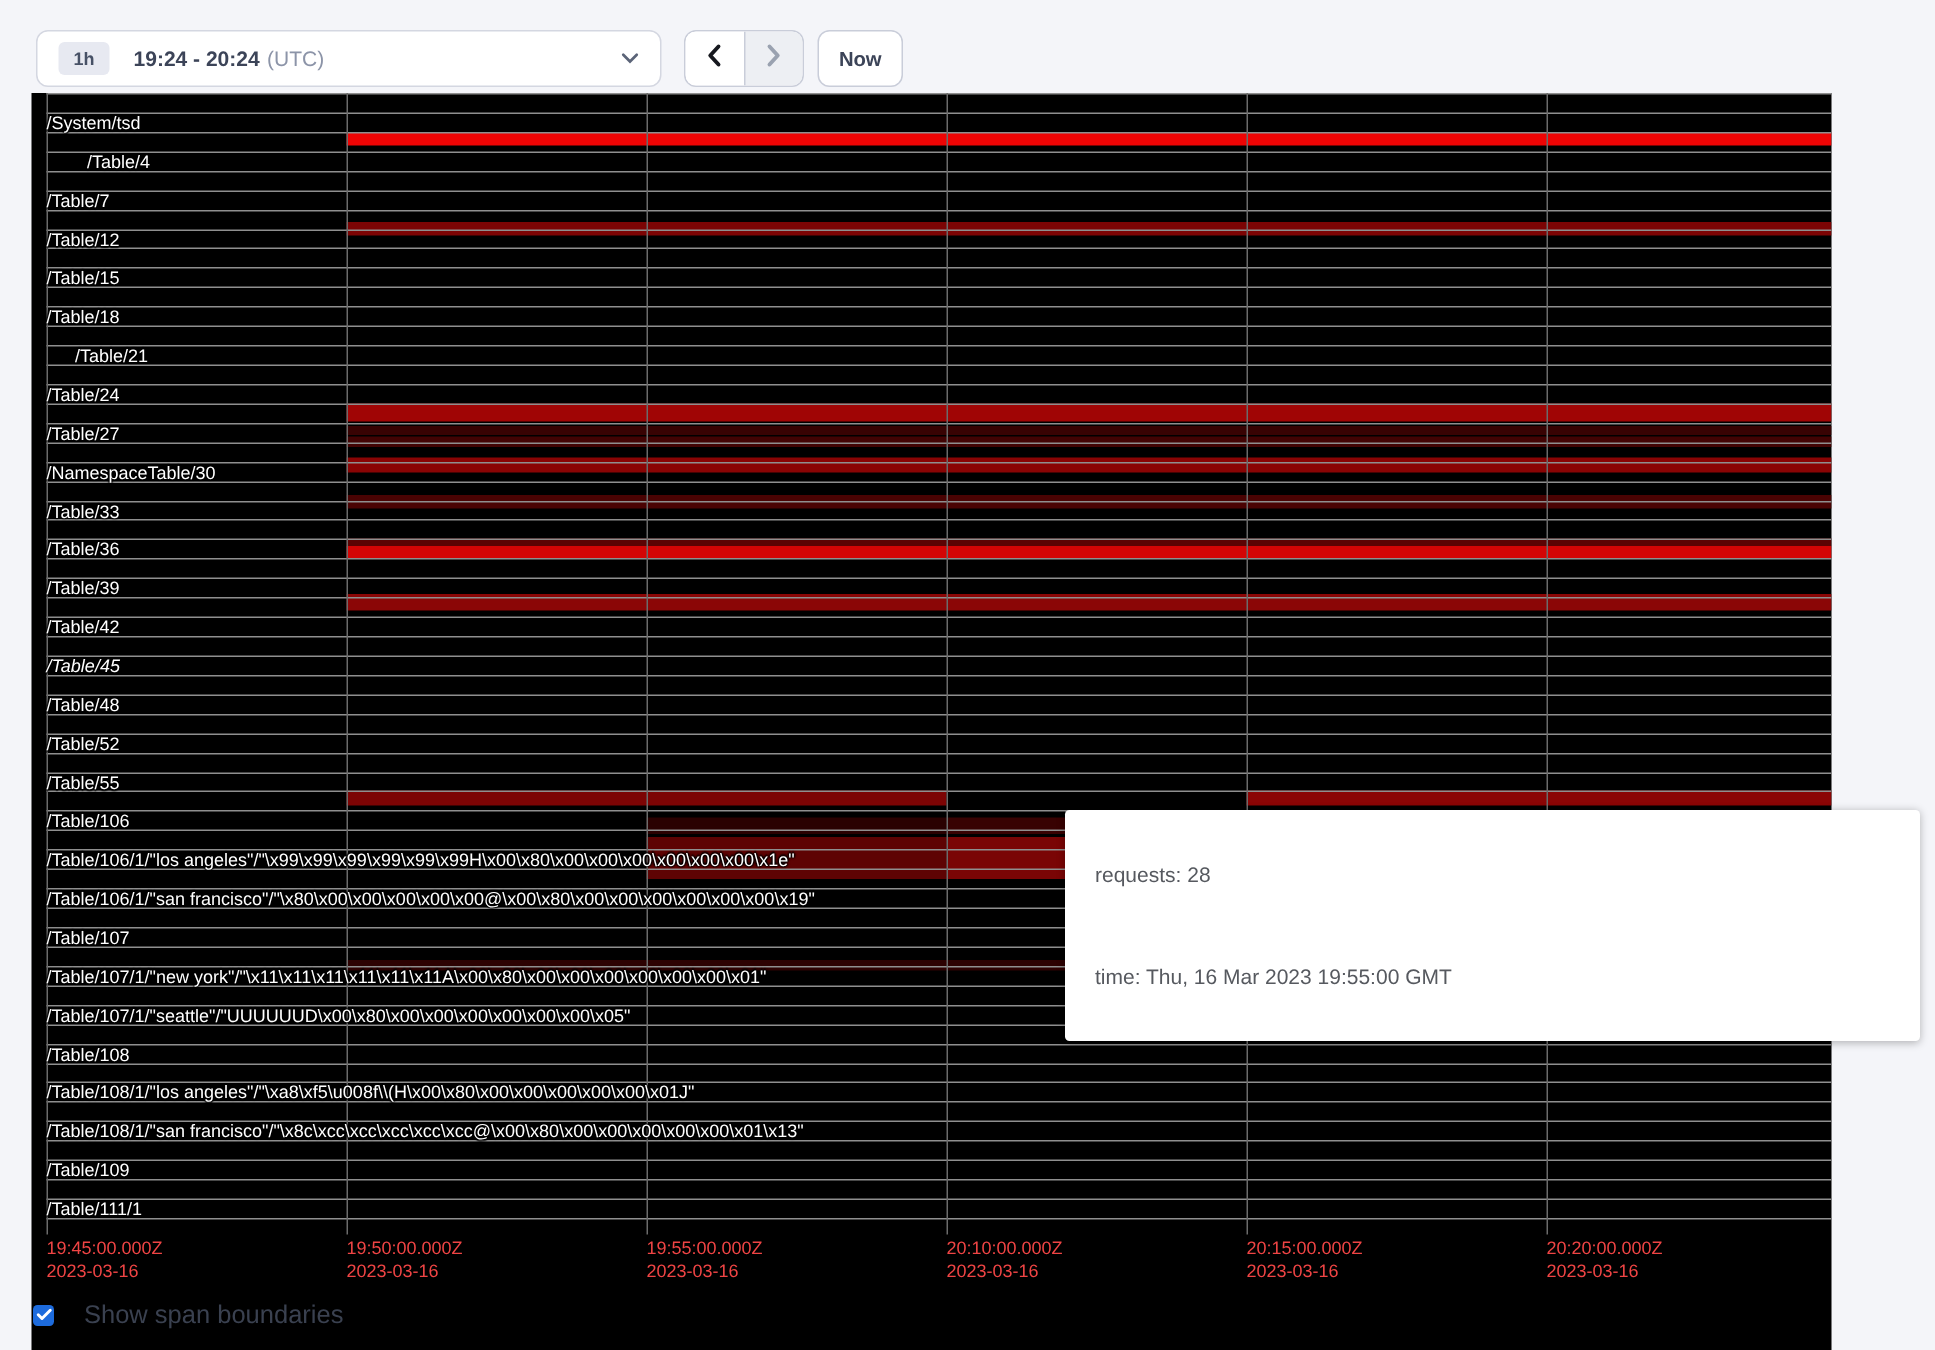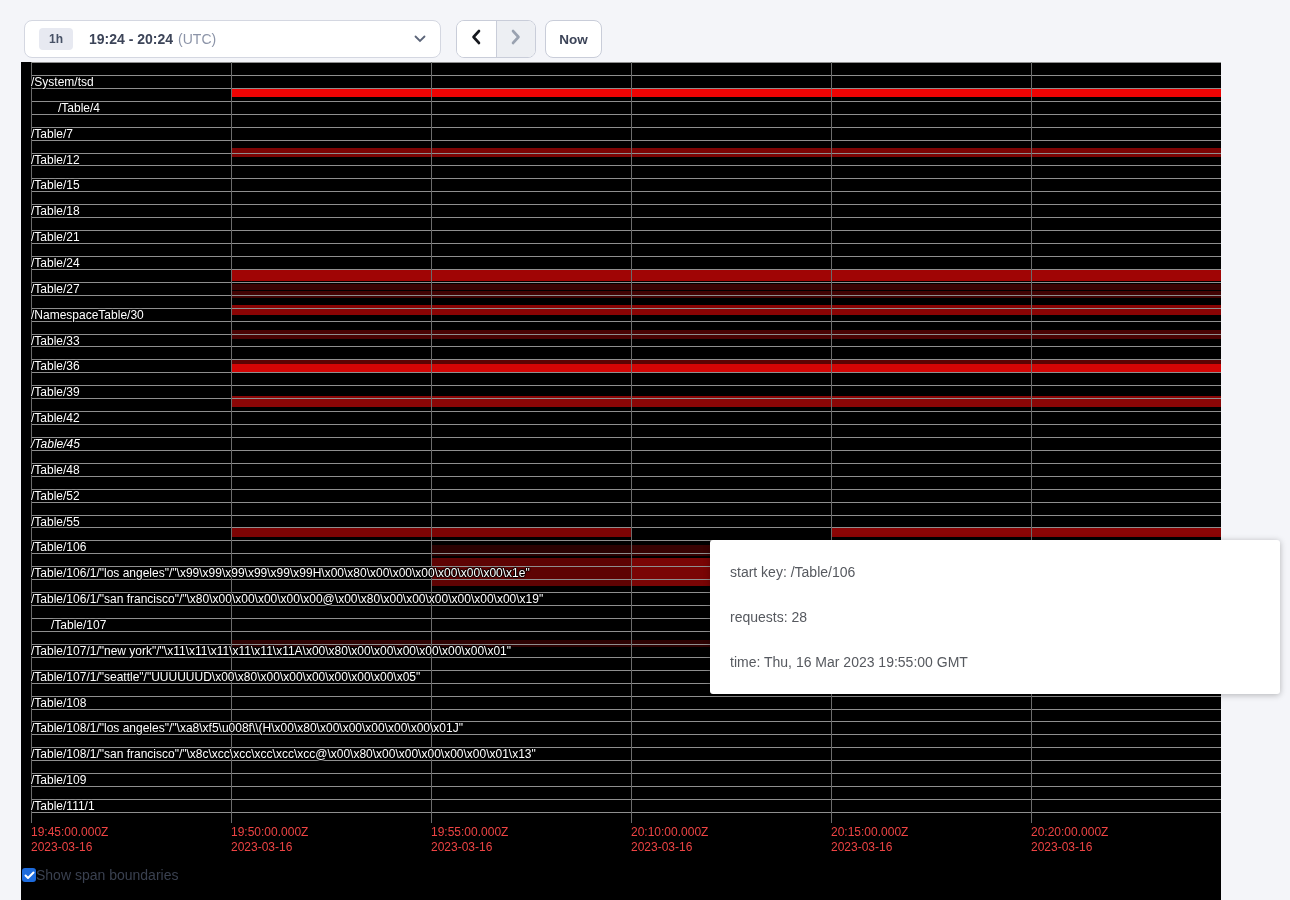--- a/index.html
+++ b/index.html
@@ -58,21 +58,21 @@
     box-sizing:border-box;padding:9px 20px;z-index:10;
     display:flex;flex-direction:column;justify-content:space-around;
   }
   .tooltip-line{font-size:14px;color:#56595f;white-space:nowrap;}
   
   .footer-check{position:absolute;left:22px;top:867px;display:flex;align-items:center;}
   .checkbox{
     width:14px;height:14px;background:#1d6bdd;border-radius:3px;
     display:flex;align-items:center;justify-content:center;cursor:pointer;flex:none;
   }
-  .check-label{font-size:14px;color:#3a4150;margin-left:0;cursor:default;}
+  .check-label{font-size:17px;color:#3a4150;margin-left:20px;cursor:default;}
 </style>
 </head>
 <body>
 
 <div class="time-select">
   <span class="range-badge">1h</span>
   <span class="range-text">19:24 - 20:24</span>
   <span class="range-zone">(UTC)</span>
   <span class="select-caret">
     <svg width="12" height="8" viewBox="0 0 12 8">
@@ -184,36 +184,36 @@
     <div class="vline" style="left: 410px; height: 761px; background: rgb(107, 107, 107);"></div>
     <div class="vline" style="left: 610px; height: 761px; background: rgb(107, 107, 107);"></div>
     <div class="vline" style="left: 810px; height: 761px; background: rgb(107, 107, 107);"></div>
     <div class="vline" style="left: 1010px; height: 761px; background: rgb(107, 107, 107);"></div>
     <div class="rowlabel" style="left: 10px; top: 14px;">/System/tsd</div>
     <div class="rowlabel" style="left: 10px; top: 40px; margin-left: 27px;">/Table/4</div>
     <div class="rowlabel" style="left: 10px; top: 66px;">/Table/7</div>
     <div class="rowlabel" style="left: 10px; top: 92px;">/Table/12</div>
     <div class="rowlabel" style="left: 10px; top: 117px;">/Table/15</div>
     <div class="rowlabel" style="left: 10px; top: 143px;">/Table/18</div>
-    <div class="rowlabel" style="left: 10px; top: 169px;">/Table/21</div>
+    <div class="rowlabel" style="left: 10px; top: 169px; padding-left: 19px;">/Table/21</div>
     <div class="rowlabel" style="left: 10px; top: 195px;">/Table/24</div>
     <div class="rowlabel" style="left: 10px; top: 221px;">/Table/27</div>
     <div class="rowlabel" style="left: 10px; top: 247px;">/NamespaceTable/30</div>
     <div class="rowlabel" style="left: 10px; top: 273px;">/Table/33</div>
     <div class="rowlabel" style="left: 10px; top: 298px;">/Table/36</div>
     <div class="rowlabel" style="left: 10px; top: 324px;">/Table/39</div>
     <div class="rowlabel" style="left: 10px; top: 350px;">/Table/42</div>
     <div class="rowlabel" style="left: 10px; top: 376px; font-style: italic;">/Table/45</div>
     <div class="rowlabel" style="left: 10px; top: 402px;">/Table/48</div>
     <div class="rowlabel" style="left: 10px; top: 428px;">/Table/52</div>
     <div class="rowlabel" style="left: 10px; top: 454px;">/Table/55</div>
     <div class="rowlabel" style="left: 10px; top: 479px;">/Table/106</div>
     <div class="rowlabel" style="left: 10px; top: 505px;">/Table/106/1/"los angeles"/"\x99\x99\x99\x99\x99\x99H\x00\x80\x00\x00\x00\x00\x00\x00\x1e"</div>
     <div class="rowlabel" style="left: 10px; top: 531px;">/Table/106/1/"san francisco"/"\x80\x00\x00\x00\x00\x00@\x00\x80\x00\x00\x00\x00\x00\x00\x19"</div>
-    <div class="rowlabel" style="left: 10px; top: 557px; padding-left: 20px;">/Table/107</div>
+    <div class="rowlabel" style="left: 10px; top: 557px;">/Table/107</div>
     <div class="rowlabel" style="left: 10px; top: 583px;">/Table/107/1/"new york"/"\x11\x11\x11\x11\x11\x11A\x00\x80\x00\x00\x00\x00\x00\x00\x01"</div>
     <div class="rowlabel" style="left: 10px; top: 609px;">/Table/107/1/"seattle"/"UUUUUUD\x00\x80\x00\x00\x00\x00\x00\x00\x05"</div>
     <div class="rowlabel" style="left: 10px; top: 635px;">/Table/108</div>
     <div class="rowlabel" style="left: 10px; top: 660px;">/Table/108/1/"los angeles"/"\xa8\xf5\u008f\\(H\x00\x80\x00\x00\x00\x00\x00\x01J"</div>
     <div class="rowlabel" style="left: 10px; top: 686px;">/Table/108/1/"san francisco"/"\x8c\xcc\xcc\xcc\xcc\xcc@\x00\x80\x00\x00\x00\x00\x00\x01\x13"</div>
     <div class="rowlabel" style="left: 10px; top: 712px;">/Table/109</div>
     <div class="rowlabel" style="left: 10px; top: 738px;">/Table/111/1</div>
     <div class="axislabel" style="left: 10px; top: 763px;">
       <div>19:45:00.000Z</div>
       <div>2023-03-16</div>
@@ -234,21 +234,20 @@
       <div>20:15:00.000Z</div>
       <div>2023-03-16</div>
     </div>
     <div class="axislabel" style="left: 1010px; top: 763px;">
       <div>20:20:00.000Z</div>
       <div>2023-03-16</div>
     </div>
   </div>
 
 <div class="tooltip">
-  <div class="tooltip-line">start key: /Table/106</div>
   <div class="tooltip-line">requests: 28</div>
   <div class="tooltip-line">time: Thu, 16 Mar 2023 19:55:00 GMT</div>
 </div>
 
 <div class="footer-check">
   <span class="checkbox" style="background: rgb(29, 107, 221);">
     <span>
       <svg width="11" height="9" viewBox="0 0 11 9">
           <path d="M1.5 4.5 L4 7 L9.5 1.5" stroke="#ffffff" stroke-width="2" fill="none" stroke-linecap="round" stroke-linejoin="round"></path>
         </svg>

